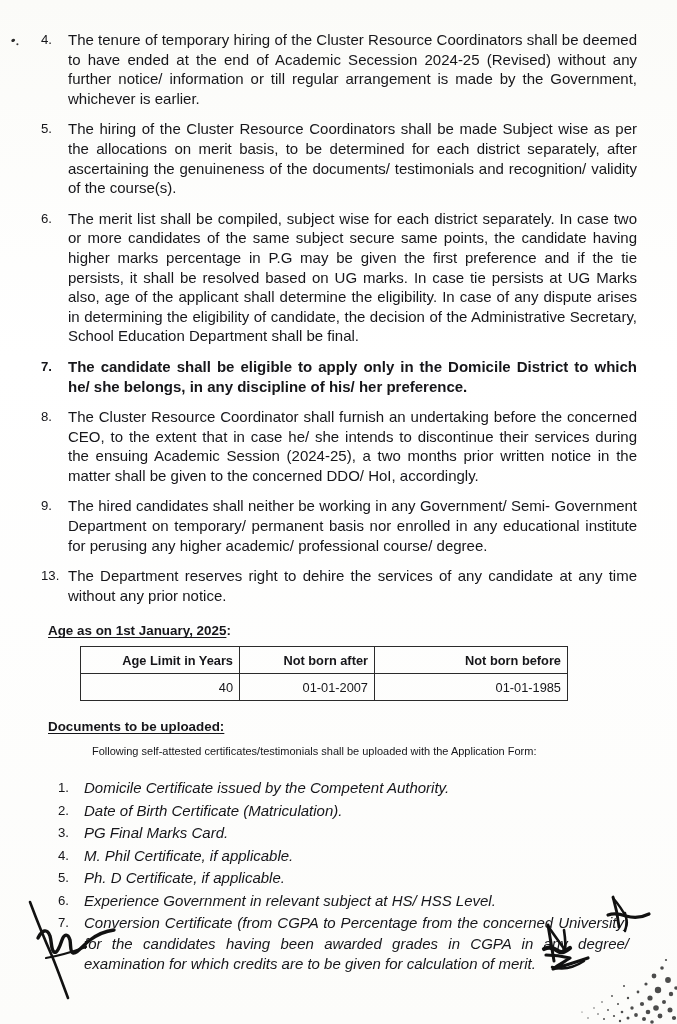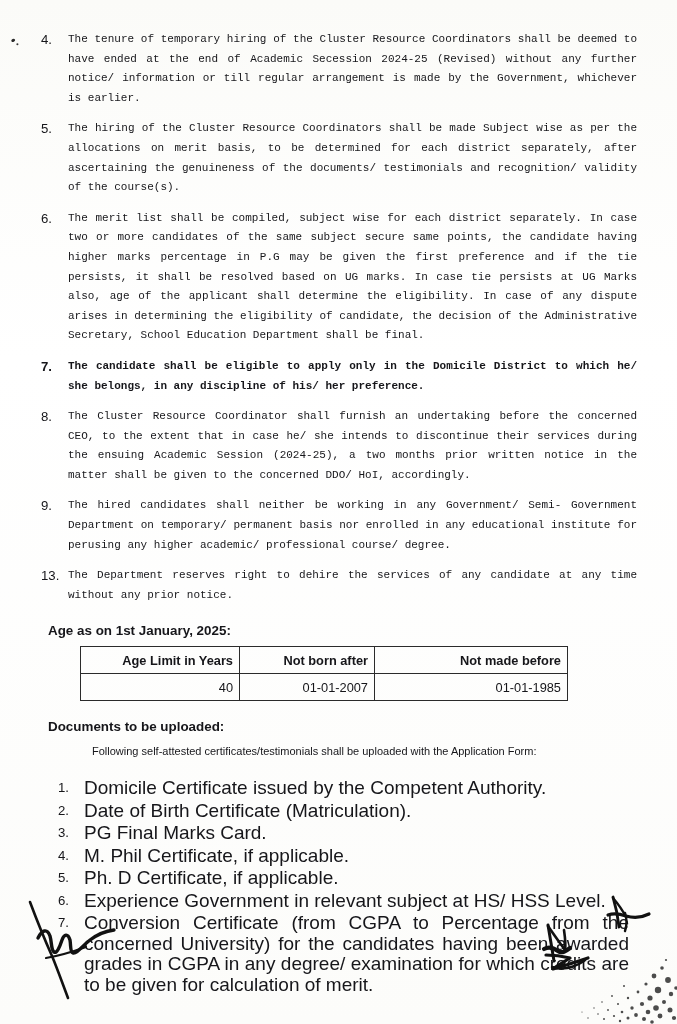--- a/index.html
+++ b/index.html
@@ -46,43 +46,43 @@
   .clause .num {
     flex: 0 0 28px;
     text-align: left;
     font-size: 13.2px;
     line-height: 19.6px;
     padding-left: 1px;
     box-sizing: border-box;
   }
   .clause .body {
     flex: 1 1 auto;
-    font-size: 11px;
+    font-size: 15px;
     line-height: 19.6px;
     text-align: justify;
     text-justify: inter-word;
     hyphens: none;
-    font-family: Liberation Mono, monospace;
   }
   .clause.bold .num,
   .clause.bold .body {
     font-weight: bold;
   }
   .clause.wide .num {
     flex: 0 0 28px;
   }
 
   
   .section-heading {
     font-size: 13.4px;
     font-weight: bold;
     margin: 18px 0 8px 0;
     padding-left: 8px;
   }
   .section-heading .u {
+    text-decoration: underline;
     text-underline-offset: 2px;
   }
 
   
   .age-table-wrap {
     padding-left: 40px;
     margin-bottom: 6px;
   }
   table.age-table {
     border-collapse: collapse;
@@ -133,25 +133,26 @@
     align-items: flex-start;
     margin-bottom: 2px;
   }
   .doc-item .num {
     flex: 0 0 26px;
     font-size: 13.2px;
     line-height: 20.5px;
   }
   .doc-item .body {
     flex: 1 1 auto;
-    font-size: 19px;
+    font-size: 15px;
     line-height: 20.5px;
     text-align: justify;
     text-justify: inter-word;
     padding-right: 8px;
+    font-style: italic;
   }
 
   
   .sig {
     position: absolute;
     z-index: 3;
     pointer-events: none;
   }
   .sig-left  { left: 24px;  top: 900px; }
   .sig-mid   { left: 540px; top: 915px; }
@@ -233,21 +234,21 @@
     <div class="section-heading">
       <span class="u">Age as on 1st January, 2025</span><span>:</span>
     </div>
 
     <div class="age-table-wrap">
       <table class="age-table">
         <thead>
           <tr>
             <th class="col-limit">Age Limit in Years</th>
             <th class="col-after">Not born after</th>
-            <th class="col-before">Not made before</th>
+            <th class="col-before">Not born before</th>
           </tr>
         </thead>
         <tbody>
           <tr>
             <td>40</td>
             <td>01-01-2007</td>
             <td>01-01-1985</td>
           </tr>
         </tbody>
       </table>

